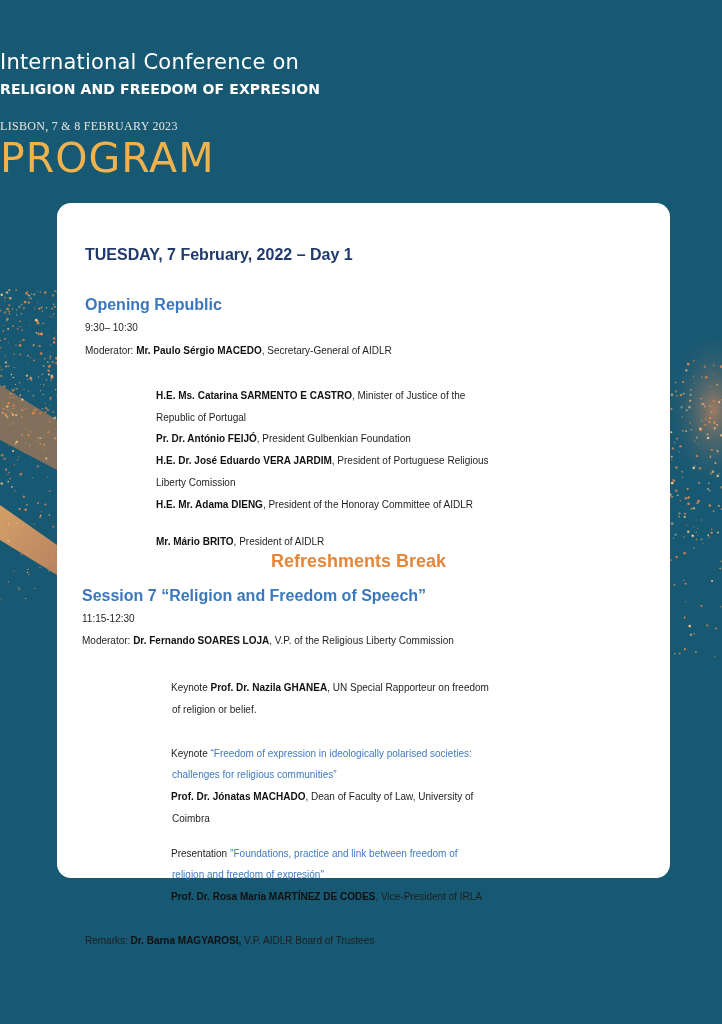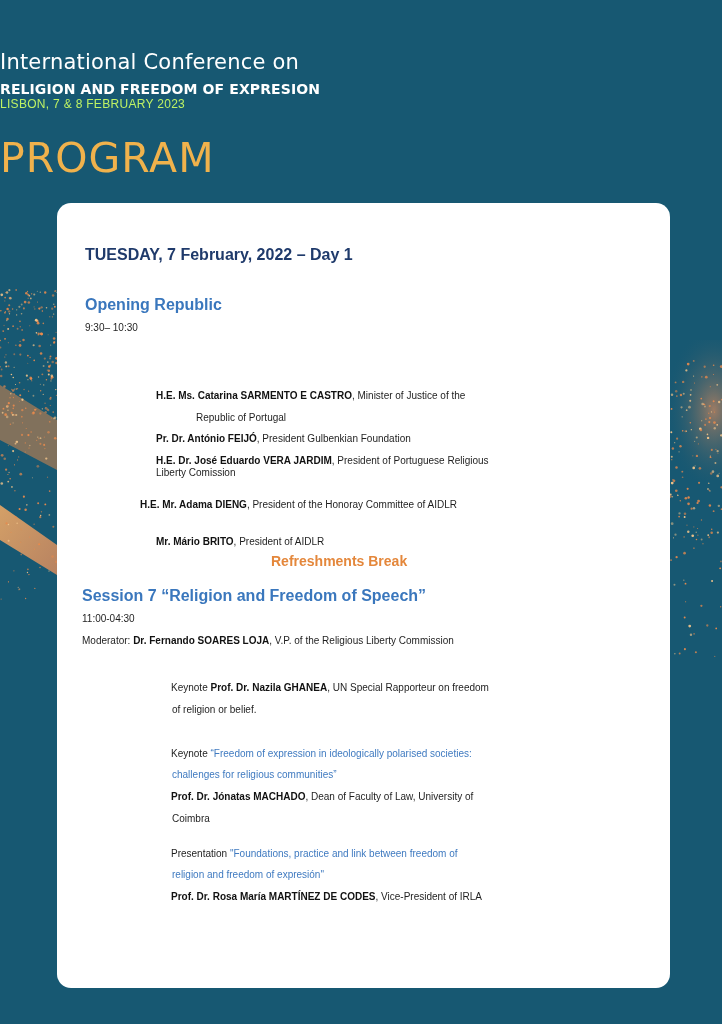--- a/index.html
+++ b/index.html
@@ -5,32 +5,32 @@
   html, body { margin: 0; padding: 0; }
   body {
     width: 722px; height: 1024px; position: relative; overflow: hidden;
     background: #175872;
     font-family: "Liberation Sans", sans-serif;
   }
   .bg-layer { position: absolute; inset: 0; pointer-events: none; }
   .header { position: absolute; left: 0; right: 0; text-align: left; color: #fff; }
   .h-intl { top: 50px; font-size: 21px; letter-spacing: 0.2px; font-family: "DejaVu Sans", sans-serif; font-weight: normal; }
   .h-topic { top: 81px; font-size: 14px; font-weight: bold; font-family: "DejaVu Sans", sans-serif; letter-spacing: 0.1px; }
-  .h-place { top: 97px; font-size: 12px; font-family: Liberation Sans, sans-serif; letter-spacing: 0.3px; color: #bef264; }
+  .h-place { top: 119px; font-size: 12px; font-family: Liberation Serif, serif; letter-spacing: 0.3px; color: #e5e5e5; }
   .h-program { top: 134px; font-size: 41px; color: #f0b24c; font-family: "DejaVu Sans", sans-serif; letter-spacing: 1px; }
 
   .card {
-    position: absolute; left: 57px; top: 203px; width: 613px; height: 785px;
+    position: absolute; left: 57px; top: 203px; width: 613px; height: 675px;
     background: #ffffff; border-radius: 14px;
     font-family: "Liberation Sans", sans-serif; color: #1e1e1e;
   }
   .line { position: absolute; font-size: 10px; white-space: nowrap; line-height: 20px; }
   .day { left: 28px; top: 42px; font-size: 16px; font-weight: bold; color: #1f3a6b; }
   .sec-title { font-size: 16px; font-weight: bold; color: #3a77bd; }
-  .break { font-size: 14px; font-weight: bold; color: #e4873b; }
+  .break { font-size: 18px; font-weight: bold; color: #e4873b; }
   b { font-weight: bold; color: #111; }
   .quote { color: #3f7ac0; }
 </style>
 </head>
 <body>
 
 <svg class="bg-layer" width="722" height="1024" viewBox="0 0 722 1024">
   <defs>
     <radialGradient id="glowR" cx="0.9" cy="0.5" r="0.6">
       <stop offset="0" stop-color="#c9875f" stop-opacity="0.75"></stop>
@@ -496,43 +496,46 @@
 <div class="header h-intl">International Conference on</div>
 <div class="header h-topic">RELIGION AND FREEDOM OF EXPRESION</div>
 <div class="header h-place">LISBON, 7 &amp; 8 FEBRUARY 2023</div>
 <div class="header h-program">PROGRAM</div>
 
 <div class="card">
   <div class="line day">TUESDAY, 7 February, 2022 – Day 1</div>
 
   <div class="line sec-title" style="left:28px; top:92px;">Opening Republic</div>
   <div class="line" style="left:28px; top:115px;">9:30– 10:30</div>
+  <div class="line" style="left:28px; top:138px;">
+    <span>Moderator: </span><b>Mr. Paulo Sérgio MACEDO</b><span>, Secretary-General of AIDLR</span>
+  </div>
 
   <div class="line" style="left:99px; top:183px;">
     <b>H.E. Ms. Catarina SARMENTO E CASTRO</b><span>, Minister of Justice of the</span>
   </div>
-  <div class="line" style="left:99px; top:205px;margin-left:40px;">Republic of Portugal</div>
+  <div class="line" style="left:99px; top:205px;">Republic of Portugal</div>
   <div class="line" style="left:99px; top:226px;">
     <b>Pr. Dr. António FEIJÓ</b><span>, President Gulbenkian Foundation</span>
   </div>
   <div class="line" style="left:99px; top:248px;">
     <b>H.E. Dr. José Eduardo VERA JARDIM</b><span>, President of Portuguese Religious</span>
   </div>
-  <div class="line" style="left:99px; top:260px;">Liberty Comission</div>
-  <div class="line" style="left:83px; top:292px;text-align:center;">
+  <div class="line" style="left:99px; top:270px;">Liberty Comission</div>
+  <div class="line" style="left:99px; top:292px;text-align:center;">
     <b>H.E. Mr. Adama DIENG</b><span>, President of the Honoray Committee of AIDLR</span>
   </div>
   <div class="line" style="left:99px; top:329px;">
     <b>Mr. Mário BRITO</b><span>, President of AIDLR</span>
   </div>
 
   <div class="line break" style="left:214px; top:348px;">Refreshments Break</div>
 
   <div class="line sec-title" style="left:25px; top:383px;">Session 7  “Religion and Freedom of Speech”</div>
-  <div class="line" style="left:25px; top:406px;">11:00-04:30</div>
+  <div class="line" style="left:25px; top:406px;">11:15-12:30</div>
   <div class="line" style="left:25px; top:428px;">
     <span>Moderator: </span><b>Dr. Fernando SOARES LOJA</b><span>, V.P. of the Religious Liberty Commission</span>
   </div>
 
   <div class="line" style="left:114px; top:475px;">
     <span>Keynote </span><b>Prof. Dr. Nazila GHANEA</b><span>, UN Special Rapporteur on freedom</span>
   </div>
   <div class="line" style="left:115px; top:497px;">of religion or belief.</div>
 
   <div class="line" style="left:114px; top:541px;">
@@ -545,13 +548,16 @@
   <div class="line" style="left:115px; top:606px;">Coimbra</div>
 
   <div class="line" style="left:114px; top:641px;">
     <span>Presentation </span><span class="quote">"Foundations, practice and link between freedom of</span>
   </div>
   <div class="line quote" style="left:115px; top:662px;">religion and freedom of expresión"</div>
   <div class="line" style="left:114px; top:684px;">
     <b>Prof. Dr. Rosa María MARTÍNEZ DE CODES</b><span>, Vice-President of IRLA</span>
   </div>
 
+  <div class="line" style="left:28px; top:728px;">
+    <span>Remarks:  </span><b>Dr. Barna MAGYAROSI,</b><span> V.P. AIDLR Board of Trustees</span>
+  </div>
 </div>
 
 </body></html>

